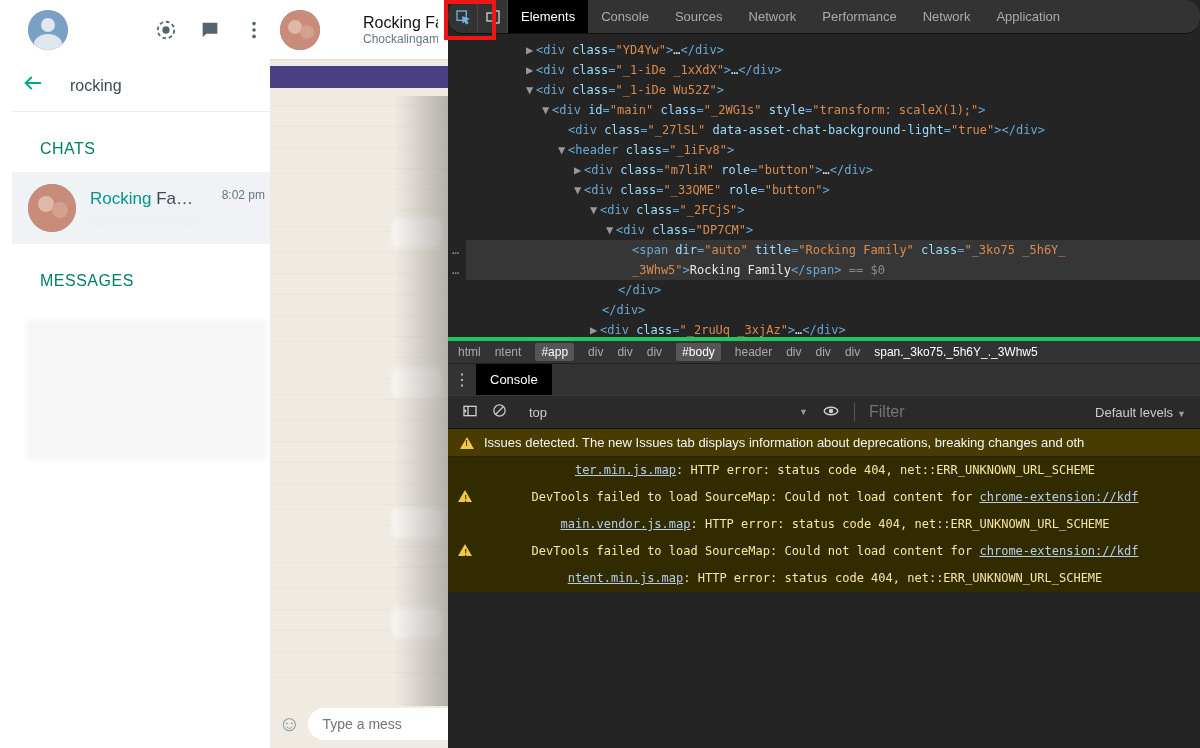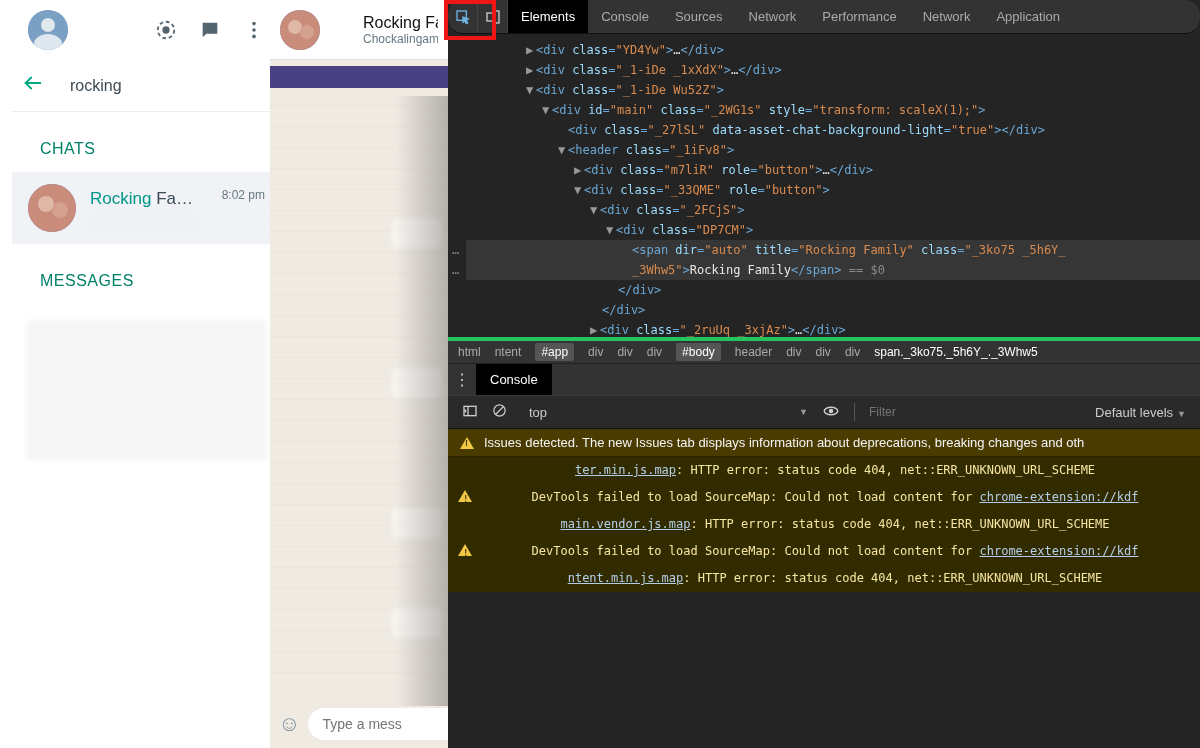--- a/index.html
+++ b/index.html
@@ -73,21 +73,21 @@
 .breadcrumb .bc-item.sel { background: #555; padding: 2px 6px; border-radius: 2px; color: #fff; }
 .breadcrumb .bc-item.end { color: #fff; }
 
 .drawer-tabs { height: 32px; background: #333333; display: flex; align-items: stretch; border-top: 1px solid #222; }
 .drawer-tabs .dots { width: 28px; display: flex; align-items: center; justify-content: center; color: #ccc; font-size: 16px; }
 .drawer-tabs .dt-tab { padding: 0 14px; }
 
 .console-toolbar { height: 34px; background: #2a2a2a; display: flex; align-items: center; padding: 0 14px; gap: 14px; border-top: 1px solid #3a3a3a; border-bottom: 1px solid #111; font-family: -apple-system, sans-serif; font-size: 13px; color: #ccc; }
 .console-toolbar .ctx { display: flex; align-items: center; gap: 8px; padding: 0 8px; }
 .console-toolbar .filter { flex: 1; }
-.console-toolbar input { background: transparent; border: none; outline: none; color: #ccc; font-size: 12px; width: 120px; }
+.console-toolbar input { background: transparent; border: none; outline: none; color: #ccc; font-size: 16px; width: 120px; }
 .console-toolbar .divider { width: 1px; height: 18px; background: #555; }
 .tri { font-size: 9px; margin-left: 4px; color: #999; }
 
 .issues-bar { background: #4a3c00; color: #f5f5f5; padding: 6px 12px; display: flex; align-items: center; gap: 10px; font-family: -apple-system, sans-serif; font-size: 13px; border-bottom: 1px solid #2a2200; }
 .warn-tri { width: 0; height: 0; border-left: 7px solid transparent; border-right: 7px solid transparent; border-bottom: 12px solid #f2c744; position: relative; }
 .warn-tri::after { content: "!"; position: absolute; left: -2px; top: 1px; color: #4a3c00; font-size: 9px; font-weight: bold; }
 
 .console-body { flex: 1; background: #242424; overflow: hidden; font-size: 12px; }
 .console-line { padding: 5px 12px 5px 34px; position: relative; line-height: 17px; }
 .console-line.warn { background: #332b00; color: #f5e6a1; text-align: center; }

